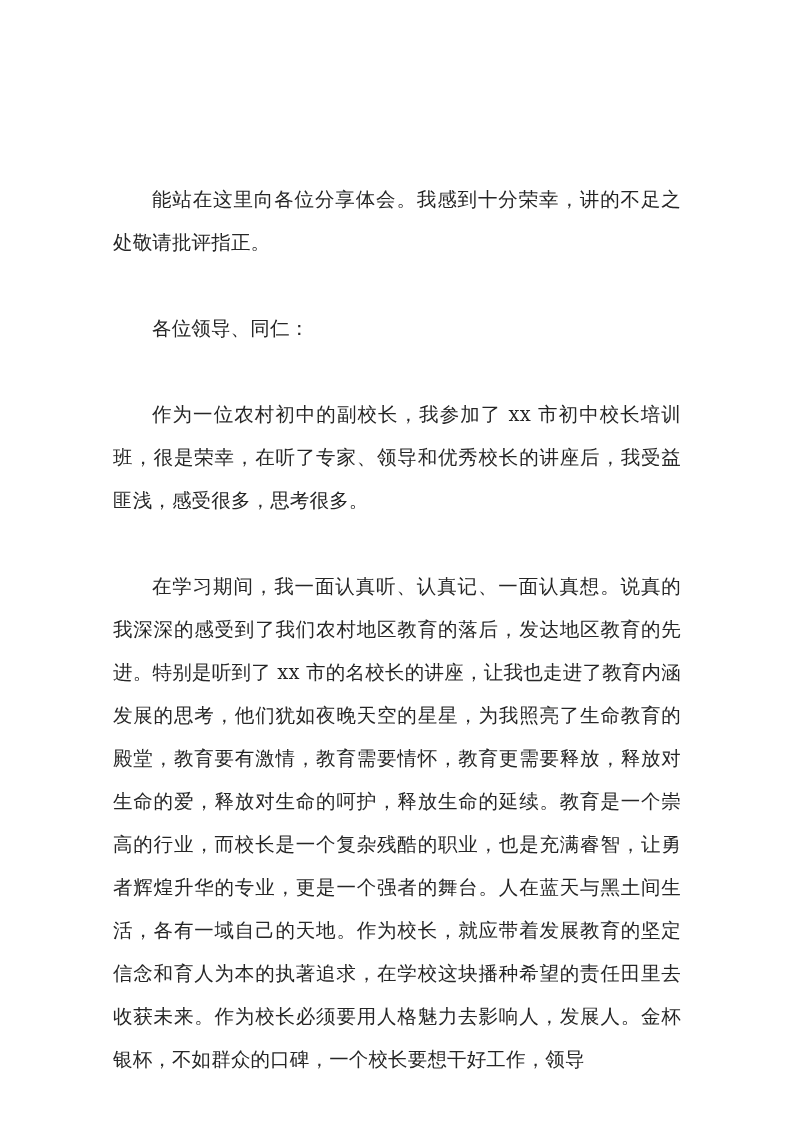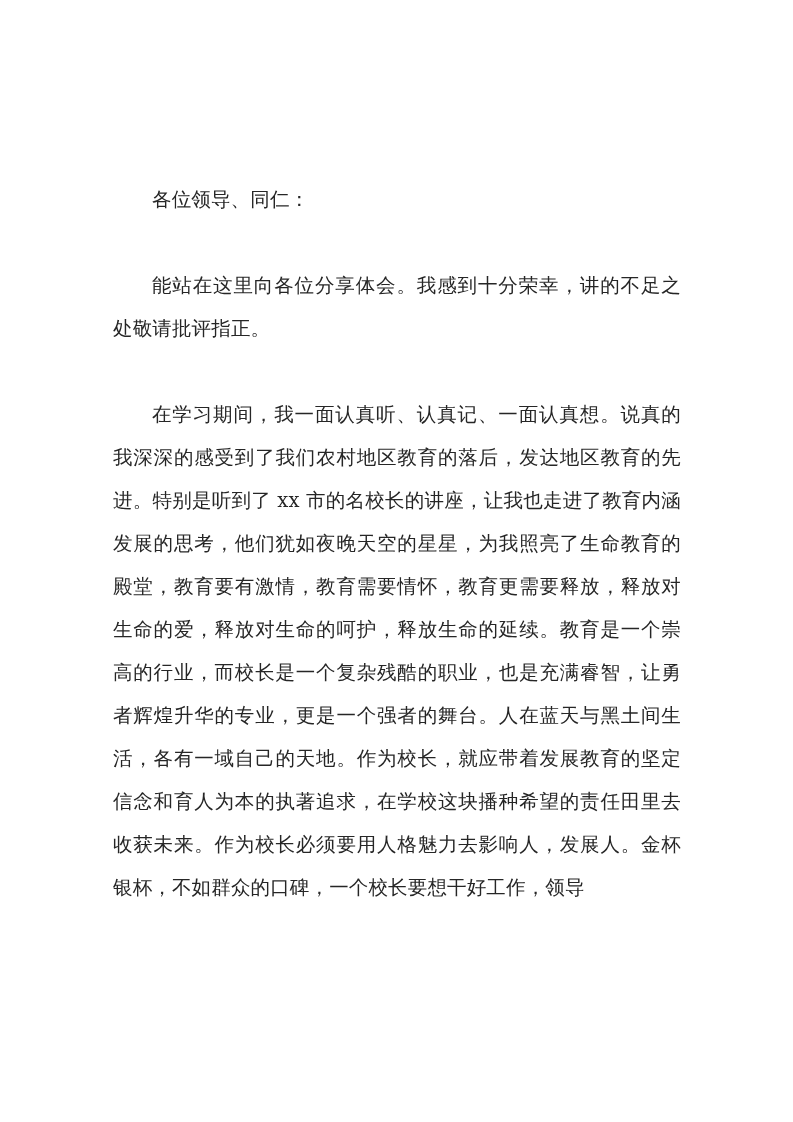--- a/index.html
+++ b/index.html
@@ -63,20 +63,21 @@
     text-align-last: left;
   }
 </style>
 </head>
 <body>
 
 <div class="page">
   <div class="doc-body">
     <div class="spacer-top"></div>
 
+    <p class="para">能站在这里向各位分享体会。我感到十分荣幸，讲的不足之处敬请批评指正。</p>
+
     <p class="para salutation">各位领导、同仁：</p>
 
-    <p class="para">能站在这里向各位分享体会。我感到十分荣幸，讲的不足之处敬请批评指正。</p>
-
+    <p class="para">作为一位农村初中的副校长，我参加了 xx 市初中校长培训班，很是荣幸，在听了专家、领导和优秀校长的讲座后，我受益匪浅，感受很多，思考很多。</p>
 
     <p class="para">在学习期间，我一面认真听、认真记、一面认真想。说真的我深深的感受到了我们农村地区教育的落后，发达地区教育的先进。特别是听到了 xx 市的名校长的讲座，让我也走进了教育内涵发展的思考，他们犹如夜晚天空的星星，为我照亮了生命教育的殿堂，教育要有激情，教育需要情怀，教育更需要释放，释放对生命的爱，释放对生命的呵护，释放生命的延续。教育是一个崇高的行业，而校长是一个复杂残酷的职业，也是充满睿智，让勇者辉煌升华的专业，更是一个强者的舞台。人在蓝天与黑土间生活，各有一域自己的天地。作为校长，就应带着发展教育的坚定信念和育人为本的执著追求，在学校这块播种希望的责任田里去收获未来。作为校长必须要用人格魅力去影响人，发展人。金杯银杯，不如群众的口碑，一个校长要想干好工作，领导</p>
   </div>
 </div>
 
 </body></html>

